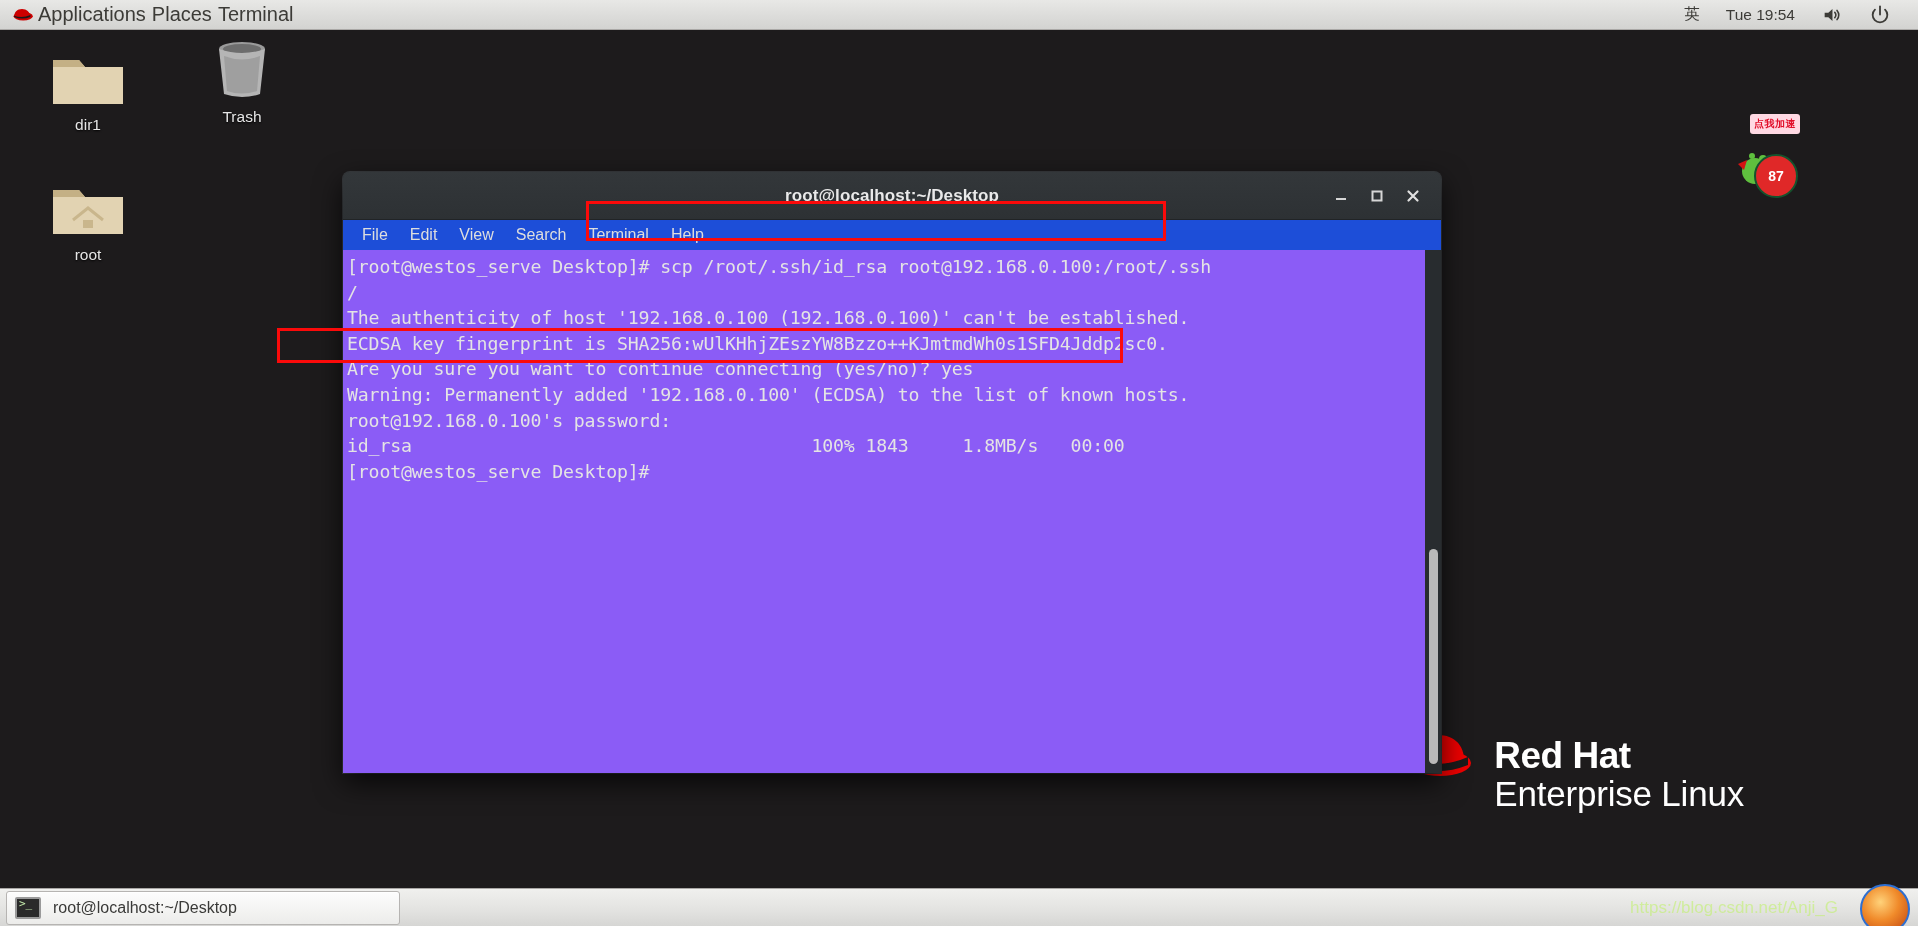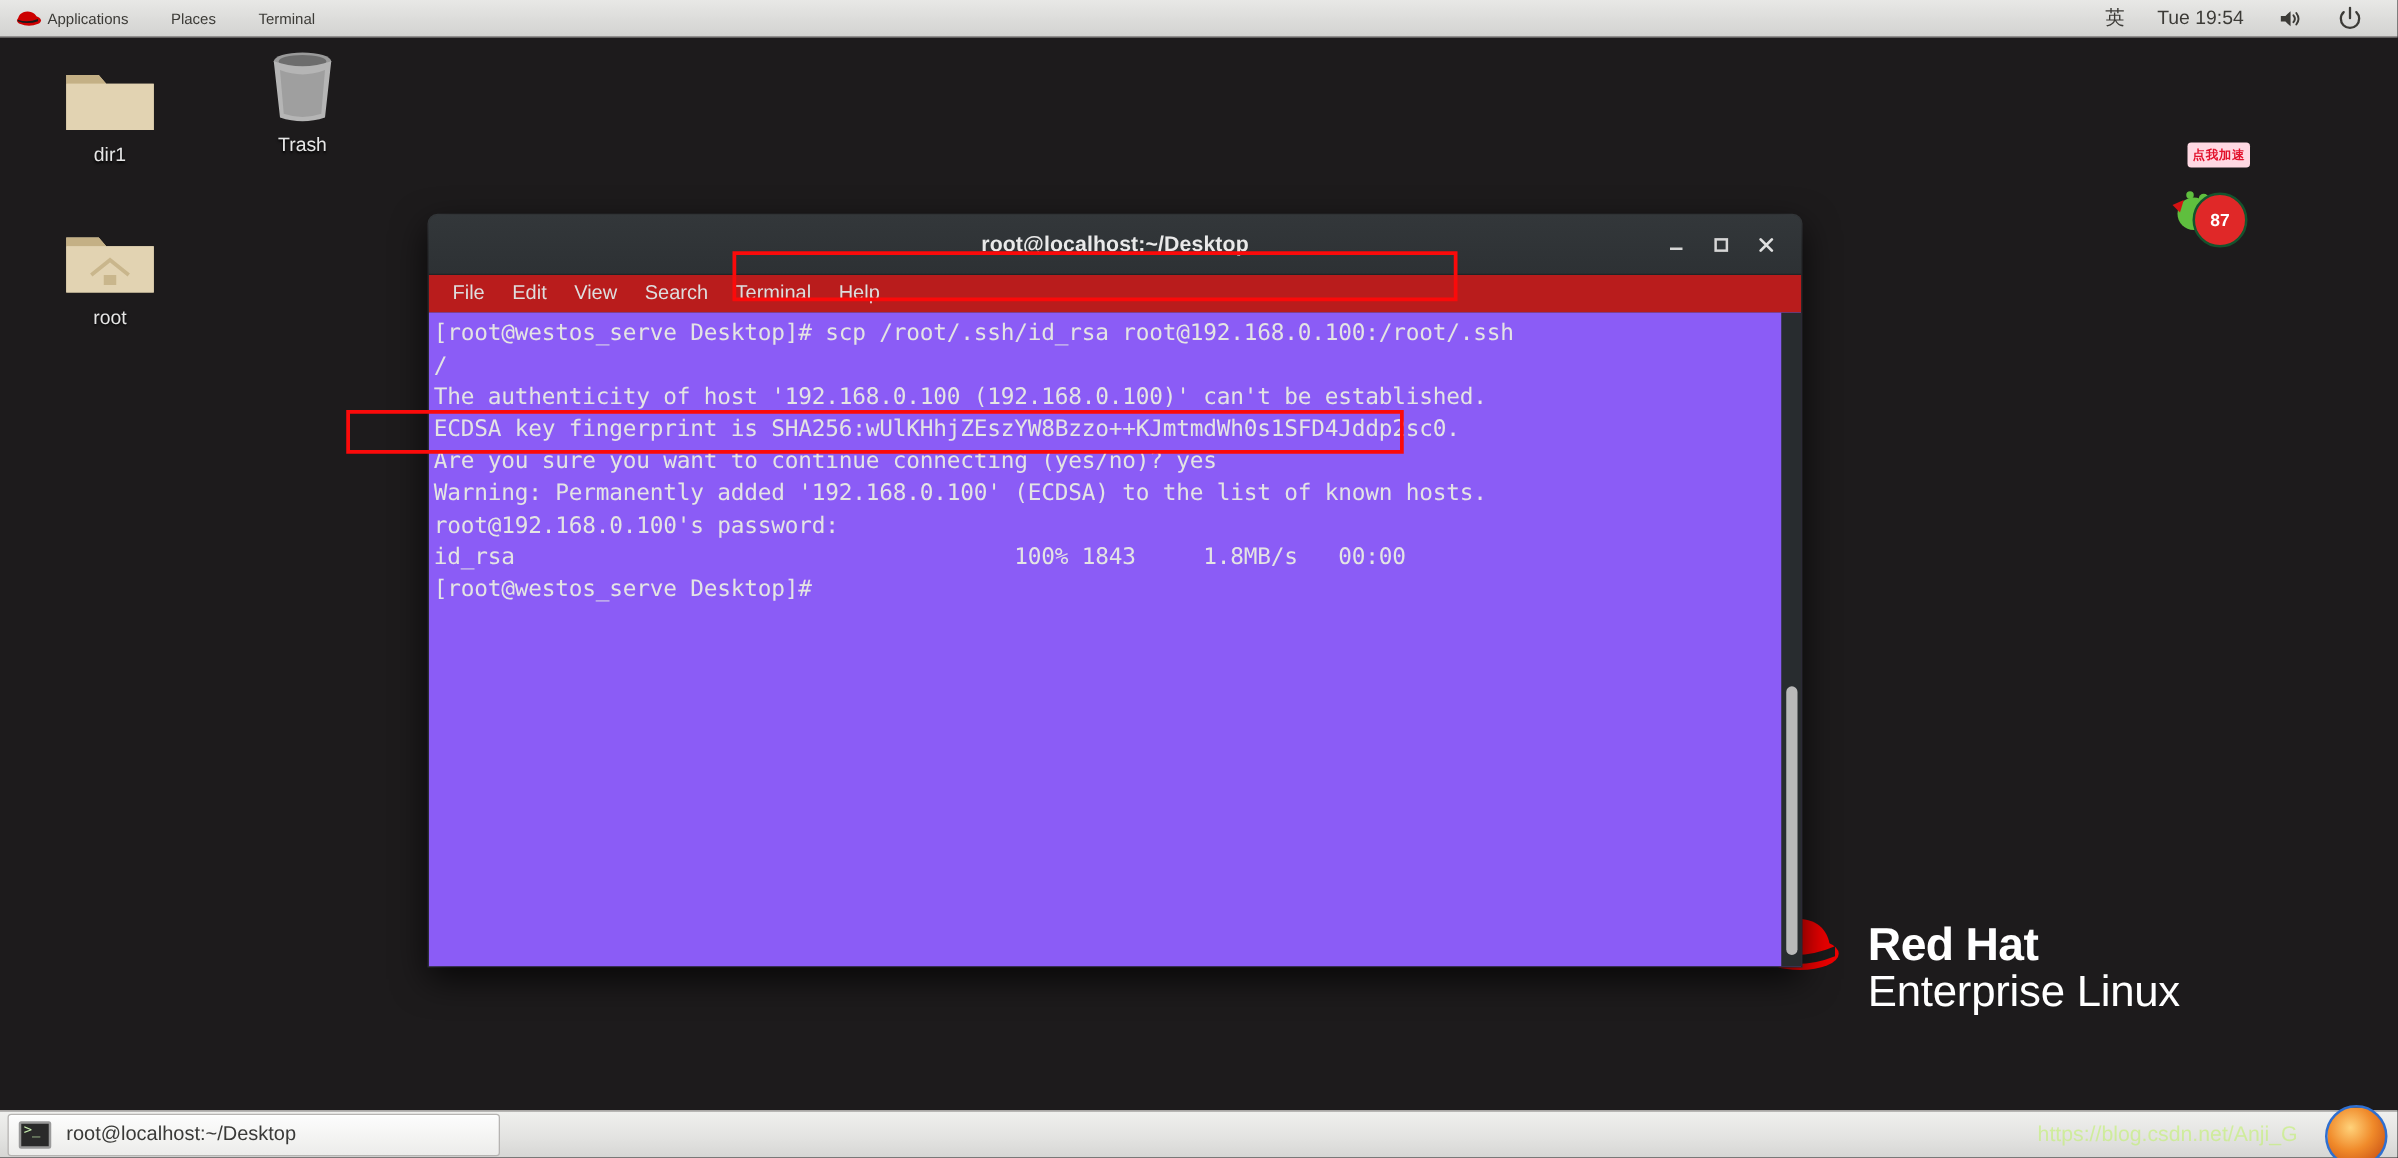--- a/index.html
+++ b/index.html
@@ -21,23 +21,23 @@
     background: linear-gradient(to bottom, #e8e8e6 0%, #dcdcda 55%, #d3d3d1 100%);
     border-bottom: 1px solid #aaa8a6;
     display: flex;
     align-items: center;
     box-sizing: border-box;
     z-index: 60;
   }
   .panel-left { display: flex; align-items: center; height: 100%; }
   .panel-right { display: flex; align-items: center; height: 100%; margin-left: auto; padding-right: 14px; }
   .panel-item {
-    font-size: 12px;
+    font-size: 20px;
     color: #3c3b37;
-    padding: 0 17px;
+    padding: 0 3px;
     height: 100%;
     display: flex;
     align-items: center;
     white-space: nowrap;
   }
   .panel-item.with-logo { padding-left: 38px; position: relative; }
   .redhat-mini {
     position: absolute;
     left: 10px; top: 7px;
     width: 24px; height: 15px;
@@ -128,21 +128,21 @@
     width: 36px; height: 36px;
     display: flex; align-items: center; justify-content: center;
     color: #d6d6d6;
     font-size: 15px;
     border-radius: 4px;
   }
   .win-btn svg { display: block; }
 
   #menu-bar {
     height: 30px;
-    background: #b91c1c;
+    background: #1d4ed8;
     display: flex;
     align-items: center;
     padding-left: 8px;
   }
   .menu-item {
     font-size: 16px;
     color: #dedede;
     padding: 2px 11px;
     white-space: nowrap;
   }

